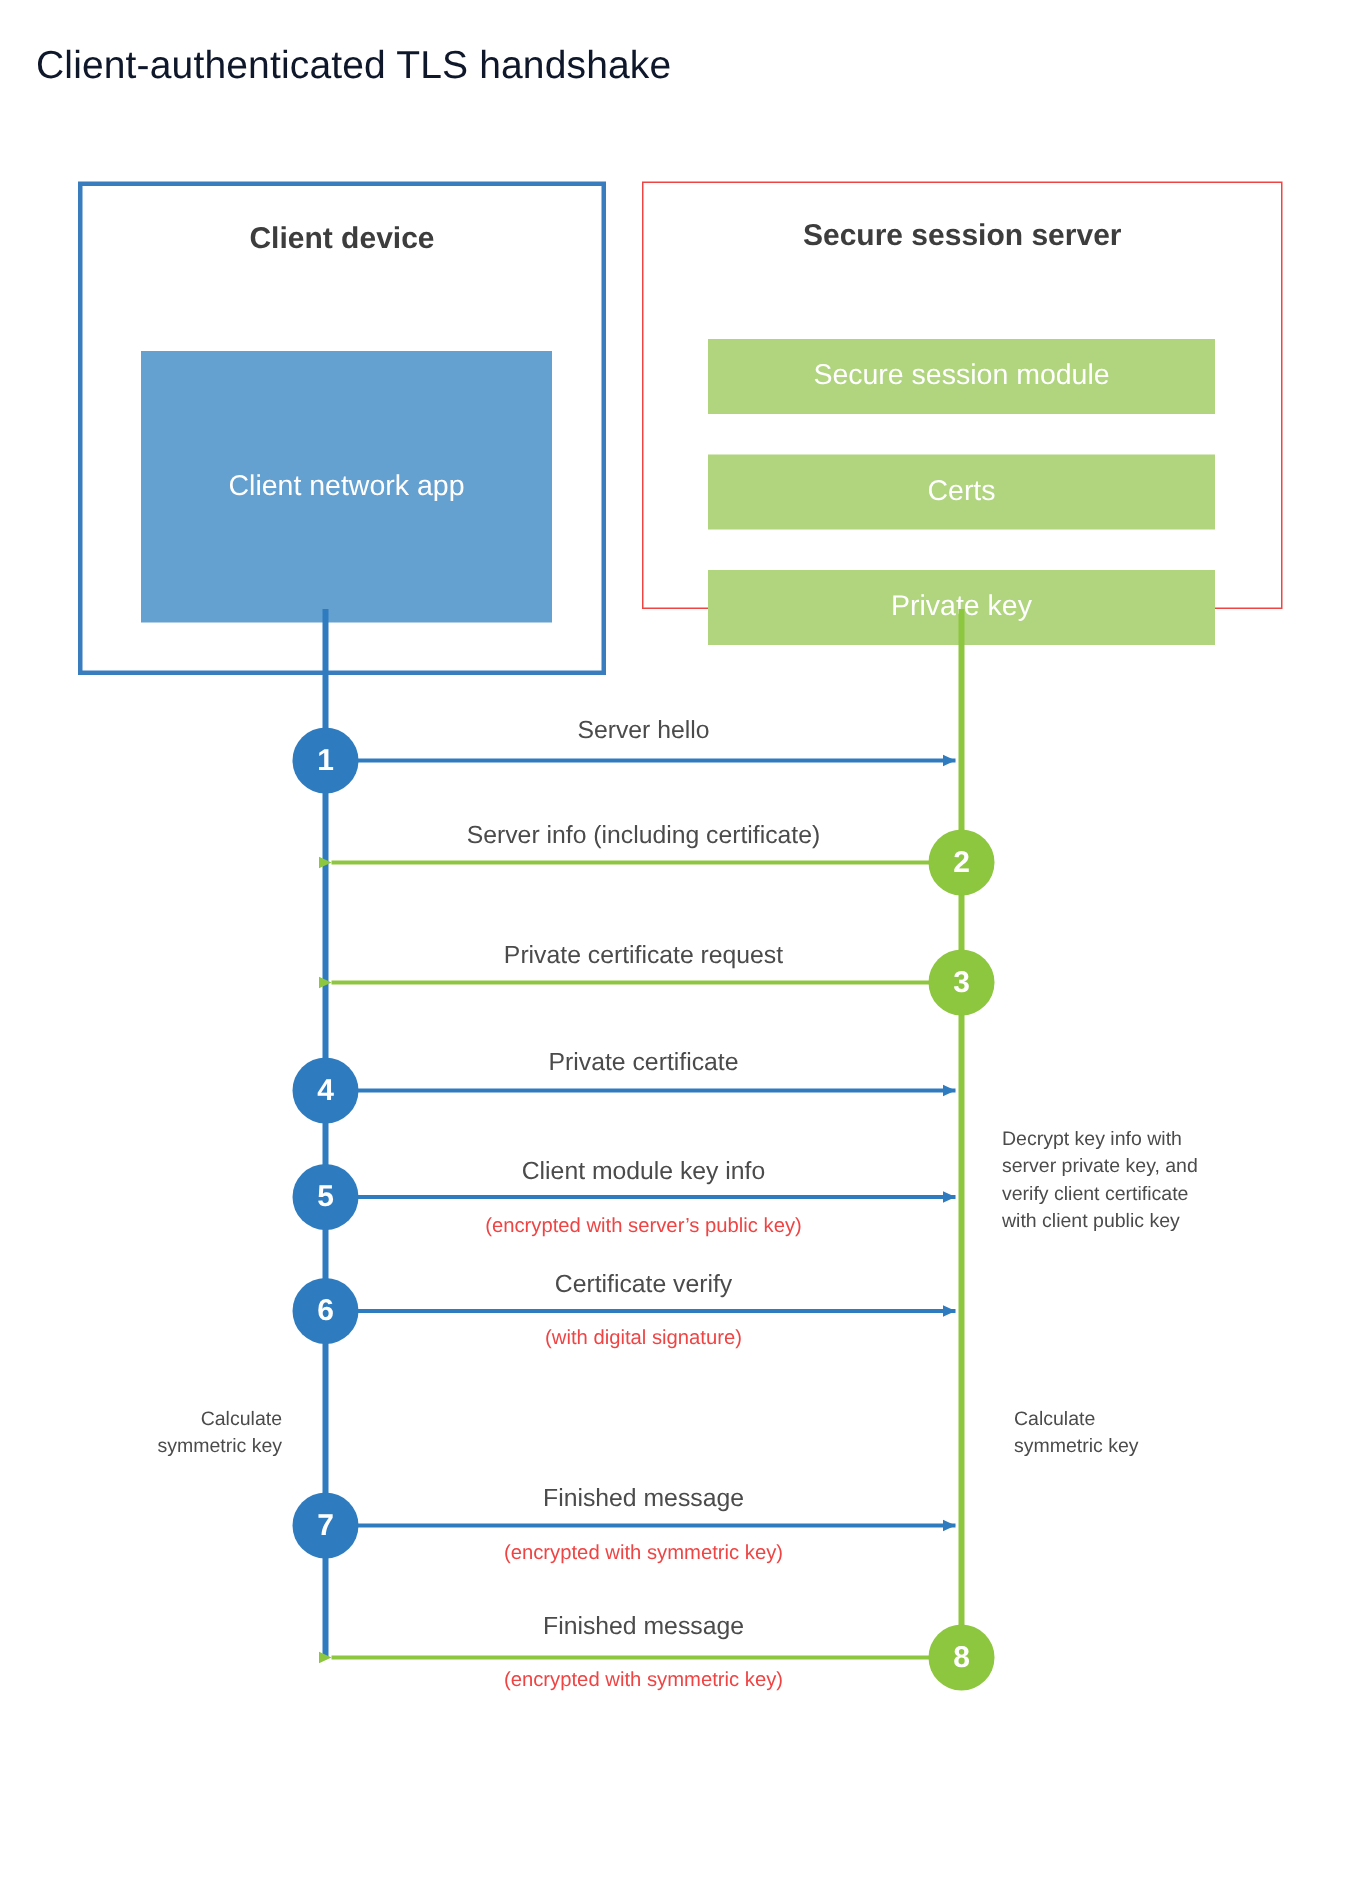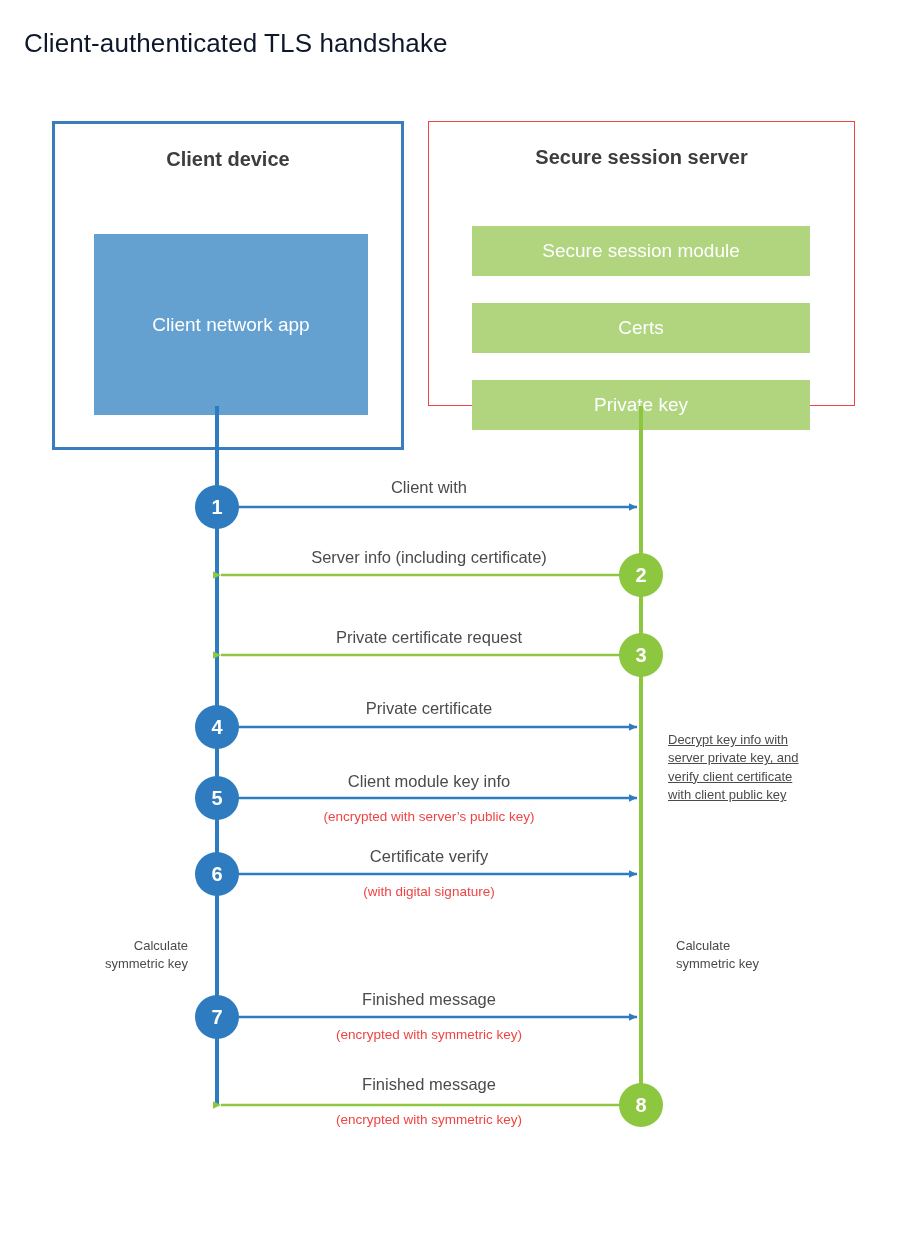--- a/index.html
+++ b/index.html
@@ -212,39 +212,39 @@
 
   <div class="step-badge blue" style="left:195px; top:485px;">1</div>
   <div class="step-badge green" style="left:619px; top:553px;">2</div>
   <div class="step-badge green" style="left:619px; top:633px;">3</div>
   <div class="step-badge blue" style="left:195px; top:705px;">4</div>
   <div class="step-badge blue" style="left:195px; top:776px;">5</div>
   <div class="step-badge blue" style="left:195px; top:852px;">6</div>
   <div class="step-badge blue" style="left:195px; top:995px;">7</div>
   <div class="step-badge green" style="left:619px; top:1083px;">8</div>
 
-  <div class="msg-label" style="left:429px; top:478px;">Client with</div>
+  <div class="msg-label" style="left:429px; top:478px;">Server hello</div>
 
   <div class="msg-label" style="left:429px; top:548px;">Server info (including certificate)</div>
 
   <div class="msg-label" style="left:429px; top:628px;">Private certificate request</div>
 
   <div class="msg-label" style="left:429px; top:699px;">Private certificate</div>
 
   <div class="msg-label" style="left:429px; top:772px;">Client module key info</div>
   <div class="msg-sublabel" style="left:429px; top:809px;">(encrypted with server’s public key)</div>
 
   <div class="msg-label" style="left:429px; top:847px;text-align:right;">Certificate verify</div>
   <div class="msg-sublabel" style="left:429px; top:884px;">(with digital signature)</div>
 
   <div class="msg-label" style="left:429px; top:990px;">Finished message</div>
   <div class="msg-sublabel" style="left:429px; top:1027px;">(encrypted with symmetric key)</div>
 
   <div class="msg-label" style="left:429px; top:1075px;">Finished message</div>
   <div class="msg-sublabel" style="left:429px; top:1112px;">(encrypted with symmetric key)</div>
 
-  <div class="side-note right" style="left:668px; top:731px; width:175px;text-decoration:underline;">Decrypt key info with<br>server private key, and<br>verify client certificate<br>with client public key</div>
+  <div class="side-note right" style="left:668px; top:750px; width:175px;">Decrypt key info with<br>server private key, and<br>verify client certificate<br>with client public key</div>
 
   <div class="side-note left" style="left:60px; top:937px; width:128px;">Calculate<br>symmetric key</div>
 
   <div class="side-note right" style="left:676px; top:937px; width:150px;">Calculate<br>symmetric key</div>
 
 </div>
 
 </body></html>

